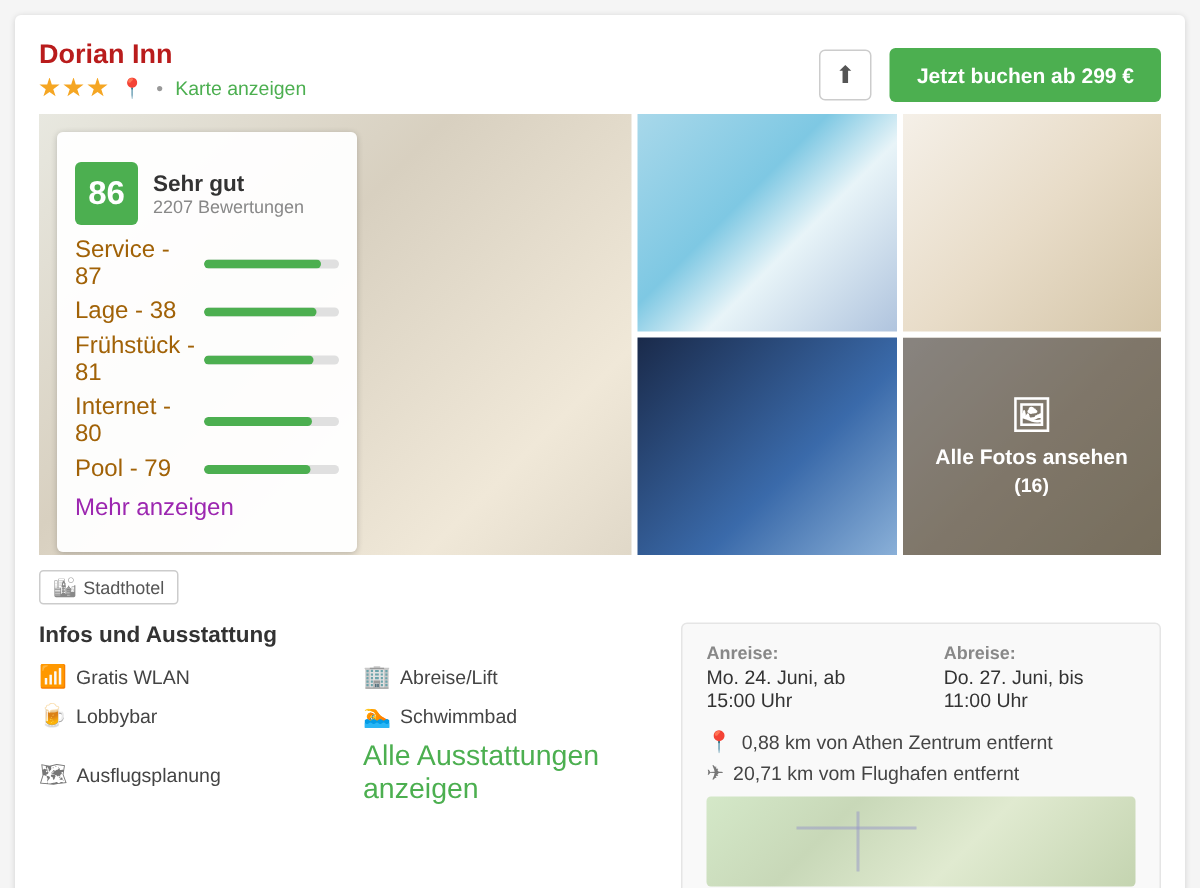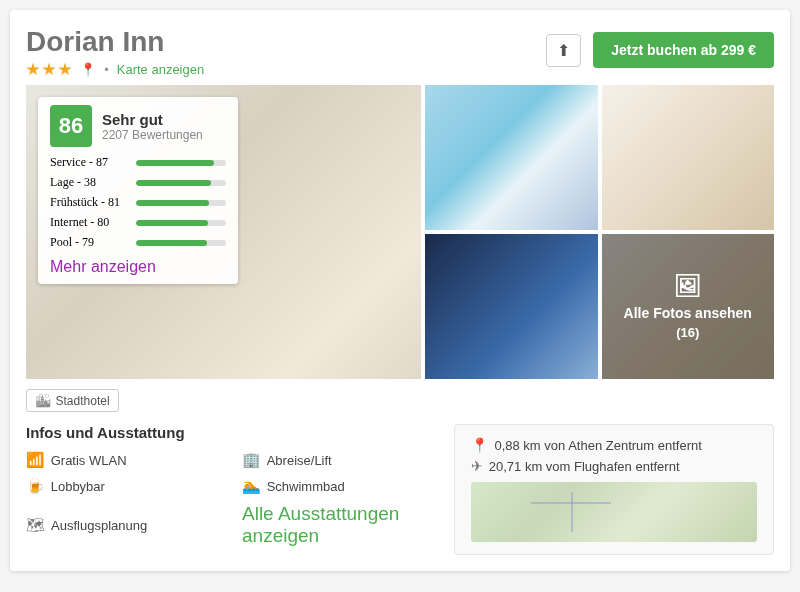--- a/index.html
+++ b/index.html
@@ -23,23 +23,23 @@
 
     
     .header {
       display: flex;
       align-items: flex-start;
       justify-content: space-between;
       margin-bottom: 8px;
     }
     .header-left {}
     .hotel-name {
-      font-size: 28px;
-      font-weight: bold;
-      color: #737373;
+      font-size: 18px;
+      font-weight: bold;
+      color: #b91c1c;
       margin-bottom: 4px;
     }
     .header-meta {
       display: flex;
       align-items: center;
       gap: 8px;
       font-size: 13px;
       color: #666;
     }
     .stars {
@@ -108,21 +108,21 @@
       position: relative;
       background: #d0cfc8;
       overflow: hidden;
     }
     .gallery-main .rating-overlay {
       position: absolute;
       top: 12px;
       left: 12px;
       background: rgba(255,255,255,0.95);
       border-radius: 4px;
-      padding: 8px 12px;
+      padding: 20px 12px;
       width: 200px;
       box-shadow: 0 1px 4px rgba(0,0,0,0.2);
     }
     .rating-badge {
       display: flex;
       align-items: center;
       gap: 10px;
       margin-bottom: 8px;
     }
     .rating-score {
@@ -148,25 +148,24 @@
       color: #888;
     }
     .rating-bars { margin-bottom: 8px; }
     .rating-row {
       display: flex;
       align-items: center;
       margin-bottom: 5px;
       gap: 6px;
     }
     .rating-row-label {
-      font-size: 12px;
-      color: #000000;
+      font-size: 16px;
+      color: #a16207;
       width: 80px;
       flex-shrink: 0;
-      font-family: Liberation Serif, serif;
     }
     .bar-track {
       flex: 1;
       background: #e0e0e0;
       height: 6px;
       border-radius: 3px;
       overflow: hidden;
     }
     .bar-fill {
       height: 100%;
@@ -467,20 +466,30 @@
           <span>Ausflugsplanung</span>
         </div>
 
         <div class="amenity-item">
           <a class="amenity-link">Alle Ausstattungen anzeigen</a>
         </div>
       </div>
     </div>
 
     <div class="infos-right">
+      <div class="dates-row">
+        <div class="date-block">
+          <div class="date-label">Anreise:</div>
+          <div class="date-value">Mo. 24. Juni, ab 15:00 Uhr</div>
+        </div>
+        <div class="date-block">
+          <div class="date-label">Abreise:</div>
+          <div class="date-value">Do. 27. Juni, bis 11:00 Uhr</div>
+        </div>
+      </div>
       <div class="distance-row">
         <span class="dist-icon">📍</span>
         <span>0,88 km von Athen Zentrum entfernt</span>
       </div>
       <div class="distance-row">
         <span class="dist-icon">✈</span>
         <span>20,71 km vom Flughafen entfernt</span>
       </div>
       <div class="map-thumbnail"></div>
     </div>

